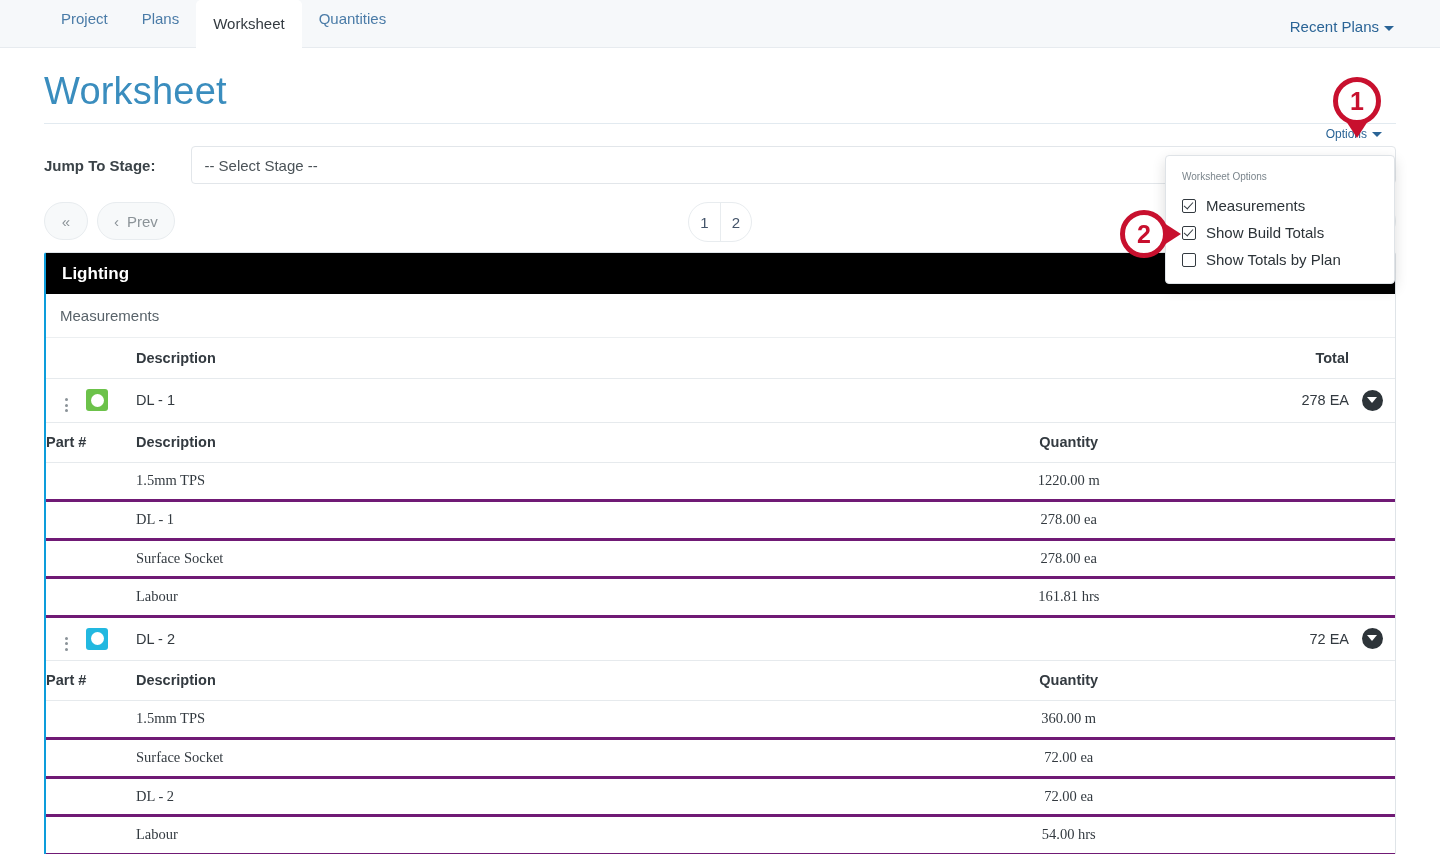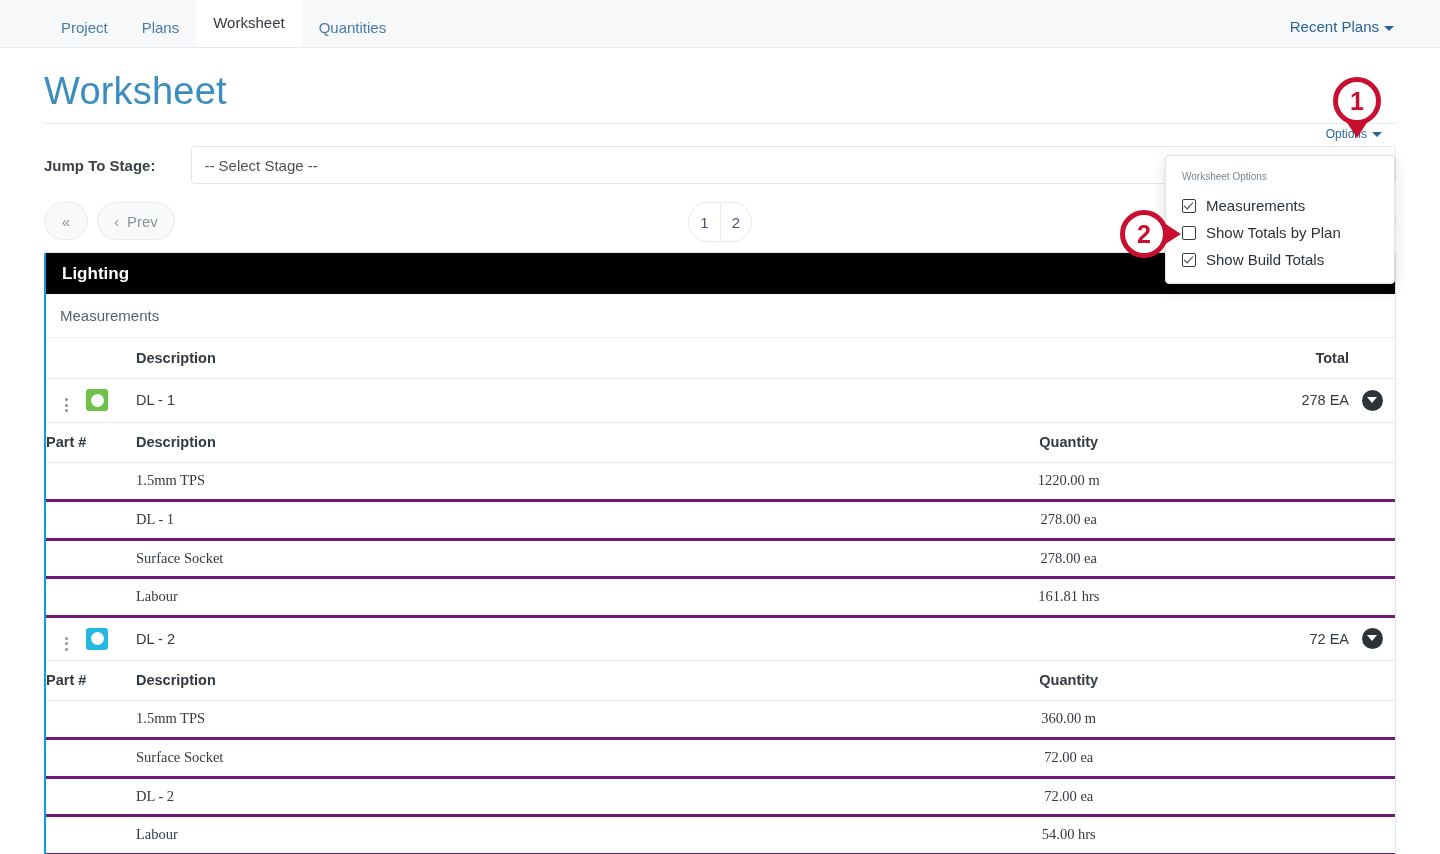--- a/index.html
+++ b/index.html
@@ -13,21 +13,21 @@
   
   .topnav {
     position: relative;
     height: 48px;
     background: #f6f8fa;
     border-bottom: 1px solid #e7ebef;
     display: flex;
     align-items: flex-end;
     padding-left: 44px;
   }
-  .tabs { display: flex; align-items: flex-end; height: 100%; }
+  .tabs { display: flex; align-items: flex-start; height: 100%; }
   .tab {
     padding: 0 17px;
     height: 38px;
     line-height: 38px;
     font-size: 15px;
     color: #4a7ba7;
     cursor: pointer;
     white-space: nowrap;
   }
   .tab.active {
@@ -498,26 +498,26 @@
       </table>
   </div>
 
   <div class="dropdown">
     <div class="dd-title">Worksheet Options</div>
     <div class="dd-item">
       <span class="cb on"></span>
       <span>Measurements</span>
     </div>
     <div class="dd-item">
+      <span class="cb on"></span>
+      <span>Show Build Totals</span>
+    </div>
+    <div class="dd-item">
       <span class="cb"></span>
       <span>Show Totals by Plan</span>
-    </div>
-    <div class="dd-item">
-      <span class="cb on"></span>
-      <span>Show Build Totals</span>
     </div>
   </div>
 
   <div class="marker down" id="marker1">
     <div class="ring">1</div>
     <div class="tail"></div>
   </div>
   <div class="marker right" id="marker2">
     <div class="ring">2</div>
     <div class="tail"></div>

